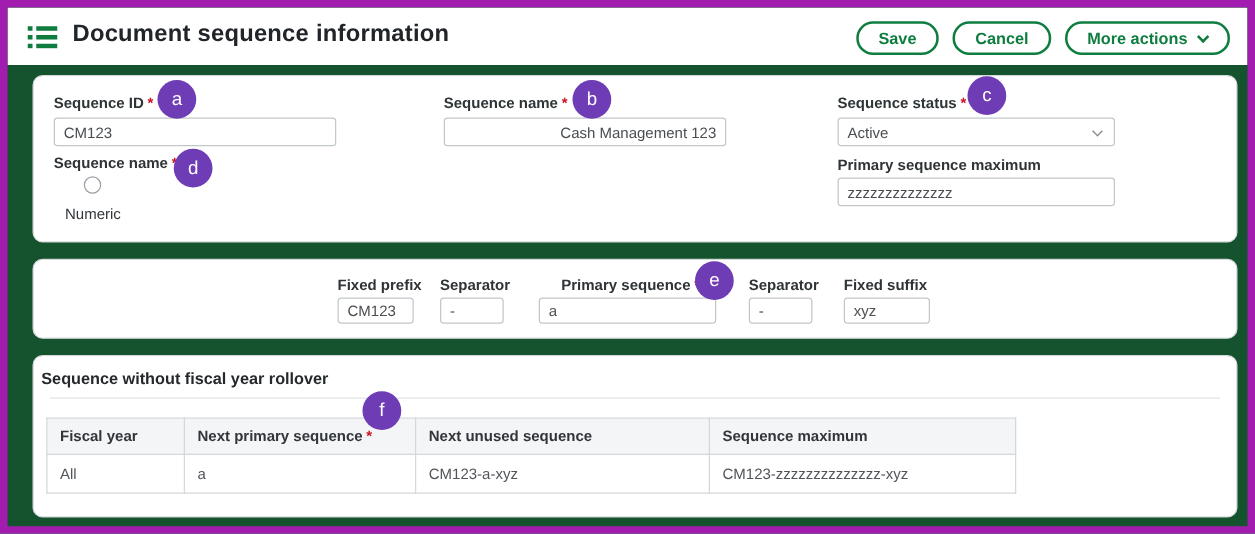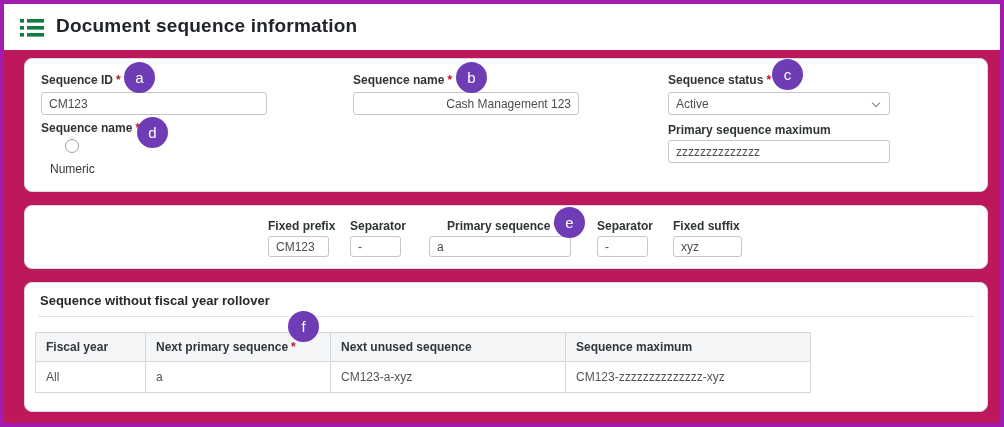--- a/index.html
+++ b/index.html
@@ -1,19 +1,19 @@
 <!DOCTYPE html>
 <html><head>
 <meta charset="utf-8">
 <style>
   * { margin:0; padding:0; box-sizing:border-box; }
   body { background:#e8eaeb; font-family:"Liberation Sans", sans-serif; }
   .page {
     position:relative; width:1004px; height:427px;
-    border:4px solid #a21caf; background:#be185d; overflow:hidden;
+    border:6px solid #a21caf; background:#14532d; overflow:hidden;
   }
   .header {
     position:absolute; top:0; left:0; width:100%; height:46px; background:#ffffff;
   }
   .menu-icon { position:absolute; left:16px; top:14px; width:24px; height:19px; }
   .page-title {
     position:absolute; left:52px; top:11px; font-size:19px; font-weight:bold;
     color:#212529; letter-spacing:0.2px;
   }
   .actions { position:absolute; right:14px; top:11px; display:flex; gap:11px; }
@@ -63,21 +63,21 @@
   .alpha-outline {
     position:absolute; left:24px; top:149px; width:86px; height:27px;
     border:3px solid #6532a8; display:flex; align-items:center; padding-left:7px;
     background:#fff;
   }
   .badge {
     position:absolute; width:31px; height:31px; border-radius:50%; background:#6e3cb5;
     color:#ffffff; font-size:15px; display:flex; align-items:center; justify-content:center;
     z-index:5;
   }
-  .section-title { position:absolute; left:15px; top:10px; font-size:13px; font-weight:700; color:#26292c; }
+  .section-title { position:absolute; left:6px; top:10px; font-size:13px; font-weight:700; color:#26292c; }
   .section-divider { position:absolute; left:13px; right:13px; top:33px; height:1px; background:#e1e4e6; }
   table.grid { position:absolute; left:10px; top:49px; border-collapse:collapse; }
   table.grid th, table.grid td {
     border:1px solid #d4d8da; font-size:12px; text-align:left; padding:0 10px; white-space:nowrap;
   }
   table.grid th { background:#f3f5f6; color:#32363a; font-weight:700; height:29px; }
   table.grid td { background:#ffffff; color:#51555a; height:31px; }
   .c1 { width:110px; } .c2 { width:185px; } .c3 { width:235px; } .c4 { width:245px; }
 </style>
 </head>
@@ -88,20 +88,32 @@
   <div class="header">
     <svg class="menu-icon" viewBox="0 0 24 19">
       <rect x="0" y="1" width="4" height="3.6" fill="#0f7d3f"></rect>
       <rect x="7" y="1" width="17" height="3.6" fill="#0f7d3f"></rect>
       <rect x="0" y="8" width="4" height="3.6" fill="#0f7d3f"></rect>
       <rect x="7" y="8" width="17" height="3.6" fill="#0f7d3f"></rect>
       <rect x="0" y="15" width="4" height="3.6" fill="#0f7d3f"></rect>
       <rect x="7" y="15" width="17" height="3.6" fill="#0f7d3f"></rect>
     </svg>
     <div class="page-title">Document sequence information</div>
+    <div class="actions">
+      <button class="pill">
+        <span>Save</span>
+      </button>
+      <button class="pill">
+        <span>Cancel</span>
+      </button>
+      <button class="pill">
+        <span>More actions</span>
+        <span class="chev"></span>
+      </button>
+    </div>
   </div>
 
   <div class="panel p1">
     <div class="lbl" style="left:16px; top:14px;">
       <span>Sequence ID</span><span class="req">*</span>
     </div>
     <input class="tb" style="left: 16px; top: 33px; width: 226px;" readonly="" value="CM123">
 
     <div class="lbl" style="left:328px; top:14px;">
       <span>Sequence name</span><span class="req">*</span>

